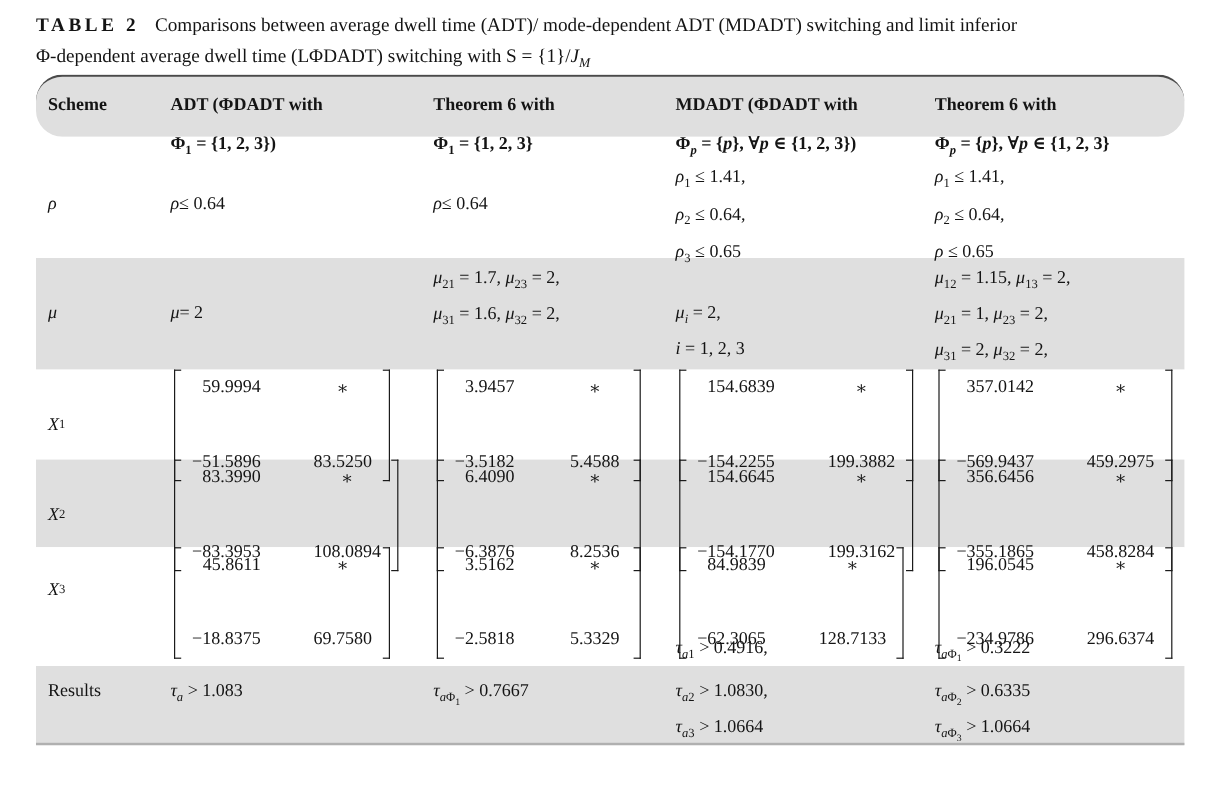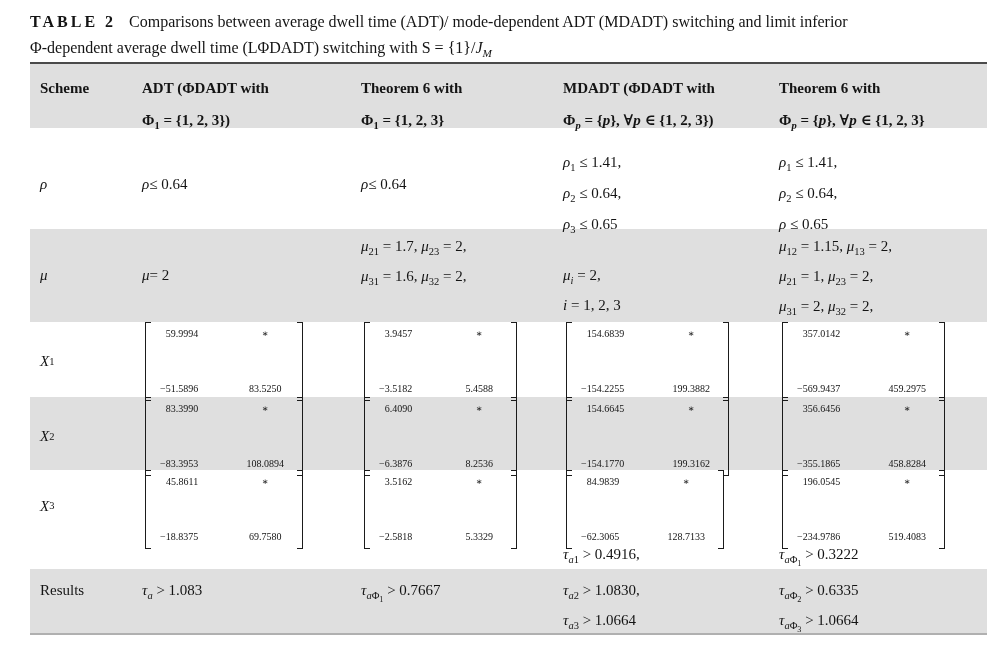--- a/index.html
+++ b/index.html
@@ -24,21 +24,21 @@
   .tablewrap { position:absolute; left:30px; top:62px; width:957px; }
 
   .row {
     display:grid;
     grid-template-columns:102px 219px 202px 216px 218px;
     background:#ffffff;
   }
   .row.shade { background:var(--band); }
   .cell { padding-left:10px; font-size:15px; }
 
-  .r-header { height:66px; border-top:2px solid var(--rule_top); }
+  .r-header { height:52px; border-top:2px solid var(--rule_top);border-radius:22px; }
   .r-header .cell { font-weight:bold; padding-top:8px; line-height:32px; }
 
   .r-rho { height:101px; }
   .r-rho .lines { padding-top:19px; }
   .r-rho .line { line-height:31px; }
 
   .r-mu { height:93px; }
   .r-mu .lines { padding-top:2px; }
   .r-mu .line { line-height:30px; }
   .r-mu .lines.pushdown { display:flex; flex-direction:column; justify-content:flex-end; height:100%; padding-bottom:2px; }
@@ -62,21 +62,21 @@
   sub sub { font-size:78%; }
 
   
   .matrix { display:inline-flex; align-items:stretch; margin-left:3px; }
   .mb { width:6px; border:1.5px solid #1b1b1b; }
   .mb.l { border-right:none; }
   .mb.r { border-left:none; }
   .mgrid {
     display:grid; grid-template-columns:max-content max-content;
     column-gap:24px; row-gap:9px; padding:6px 9px 7px 9px;
-    align-items:center; font-size:10px;gap:44px;
+    align-items:center; font-size:15px;gap:44px;
   }
   .mc-left { justify-self:end; }
   .mc-right { justify-self:center; min-width:46px; text-align:center; }
 </style>
 </head>
 <body>
 
 <div class="page">
 
   <div class="title">
@@ -307,21 +307,21 @@
         <div class="tau"><i>τ</i><sub><i>a</i>1</sub> &gt; 0.4916,</div>
       </div>
       <div class="cell">
         <div class="matwrap">
           <div class="matrix">
             <span class="mb l"></span>
             <span class="mgrid">
               <span class="mc-left">196.0545</span>
               <span class="mc-right">∗</span>
               <span class="mc-left">−234.9786</span>
-              <span class="mc-right">519.4083</span>
+              <span class="mc-right">296.6374</span>
             </span>
             <span class="mb r"></span>
           </div>
         </div>
         <div class="tau"><i>τ</i><sub><i>a</i>Φ<sub>1</sub></sub> &gt; 0.3222</div>
       </div>
     </div>
 
     <div class="row shade r-results">
       <div class="cell">

